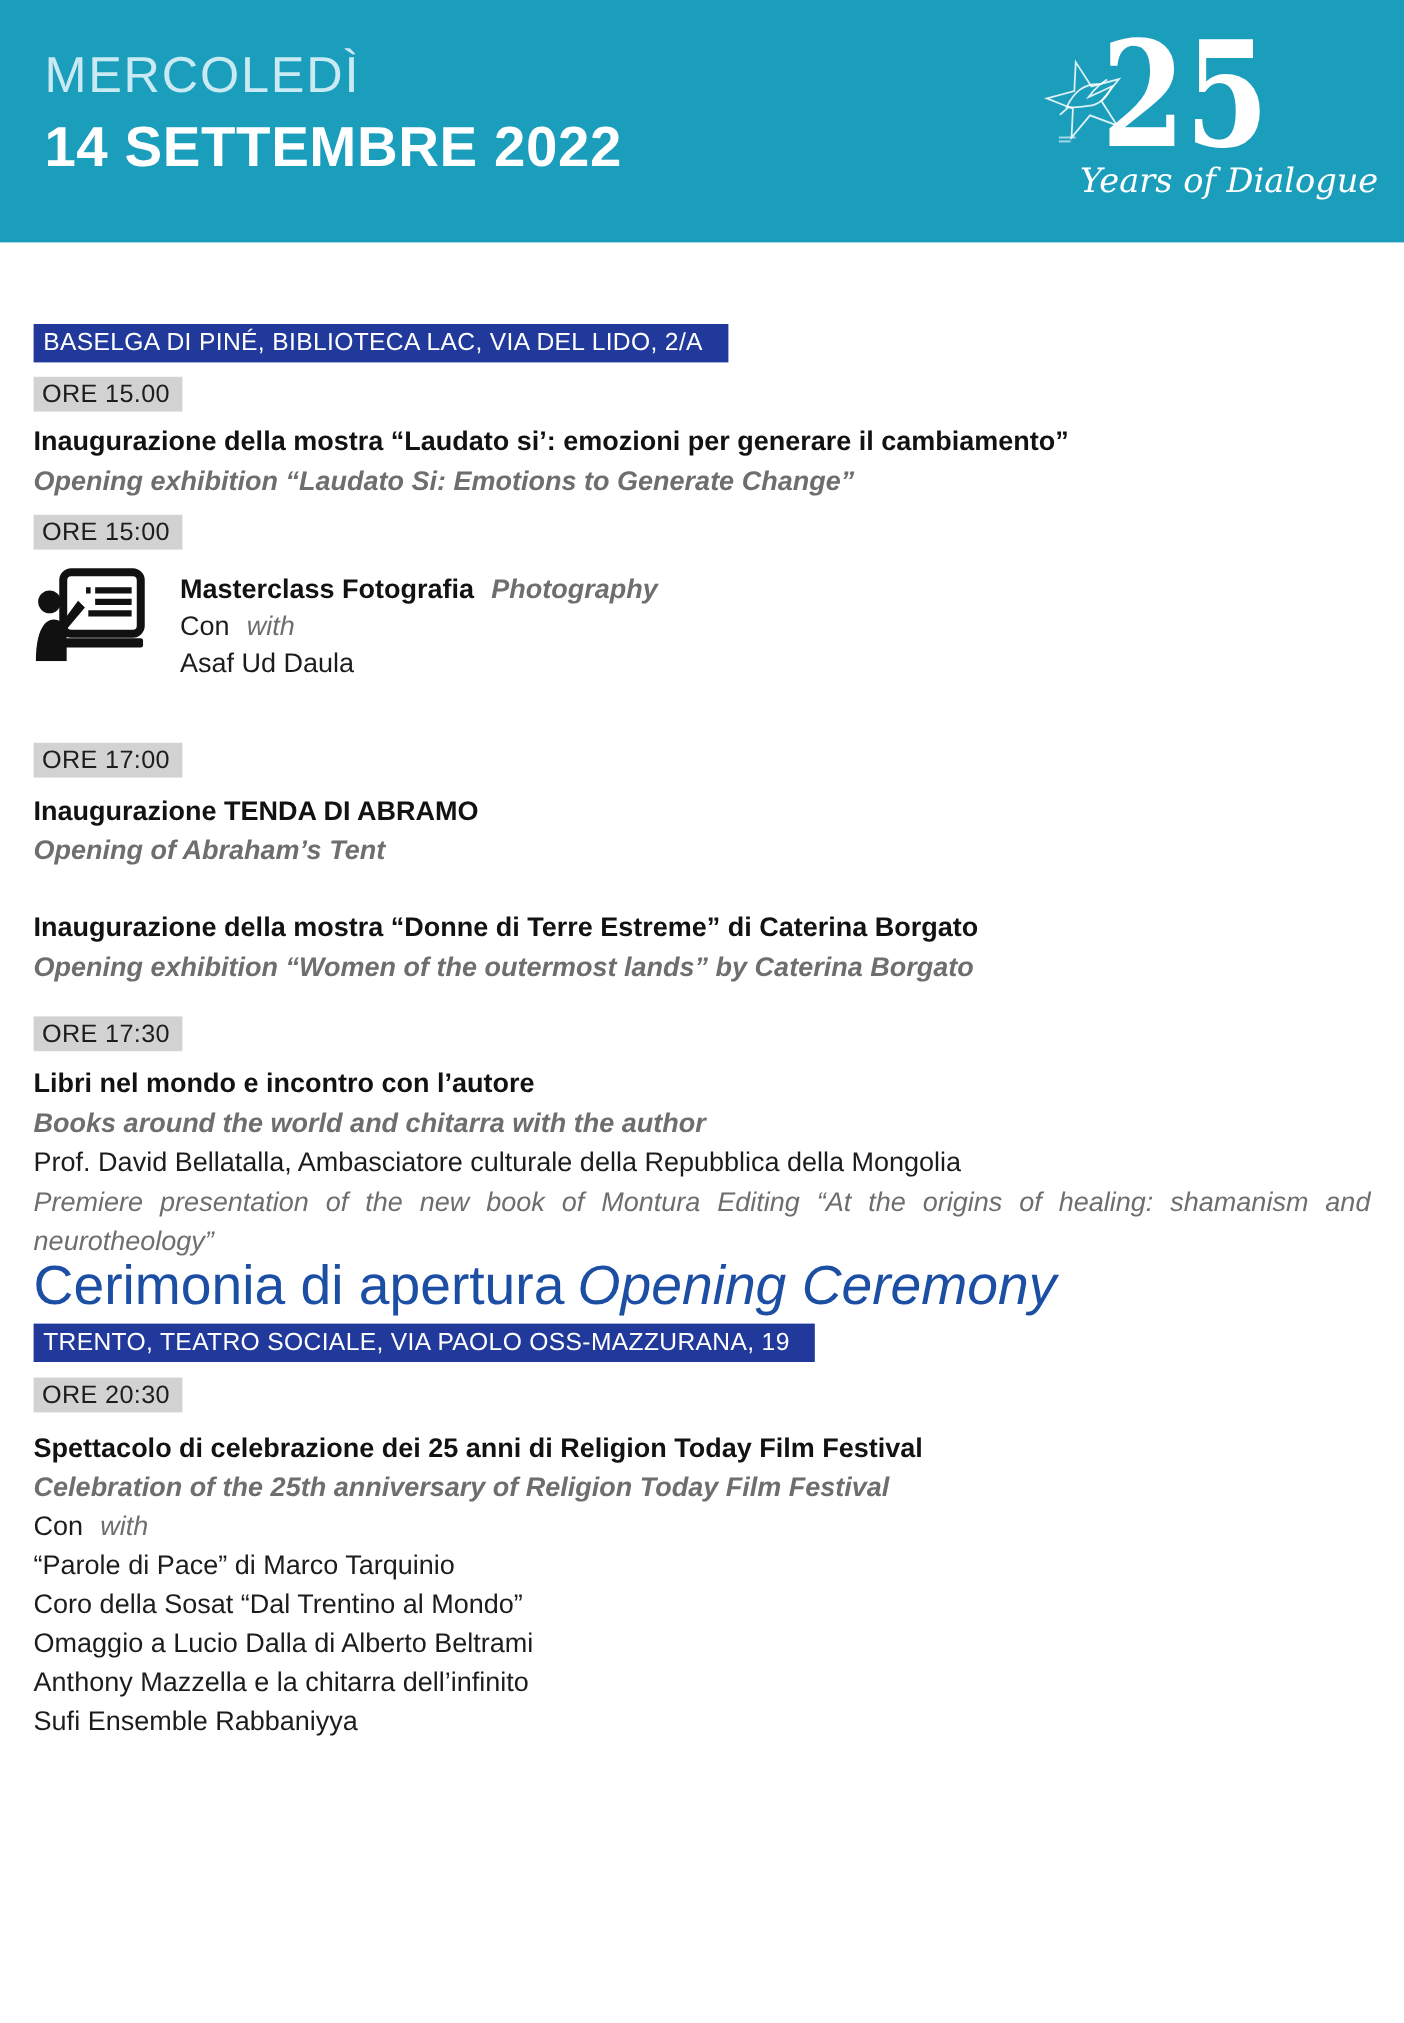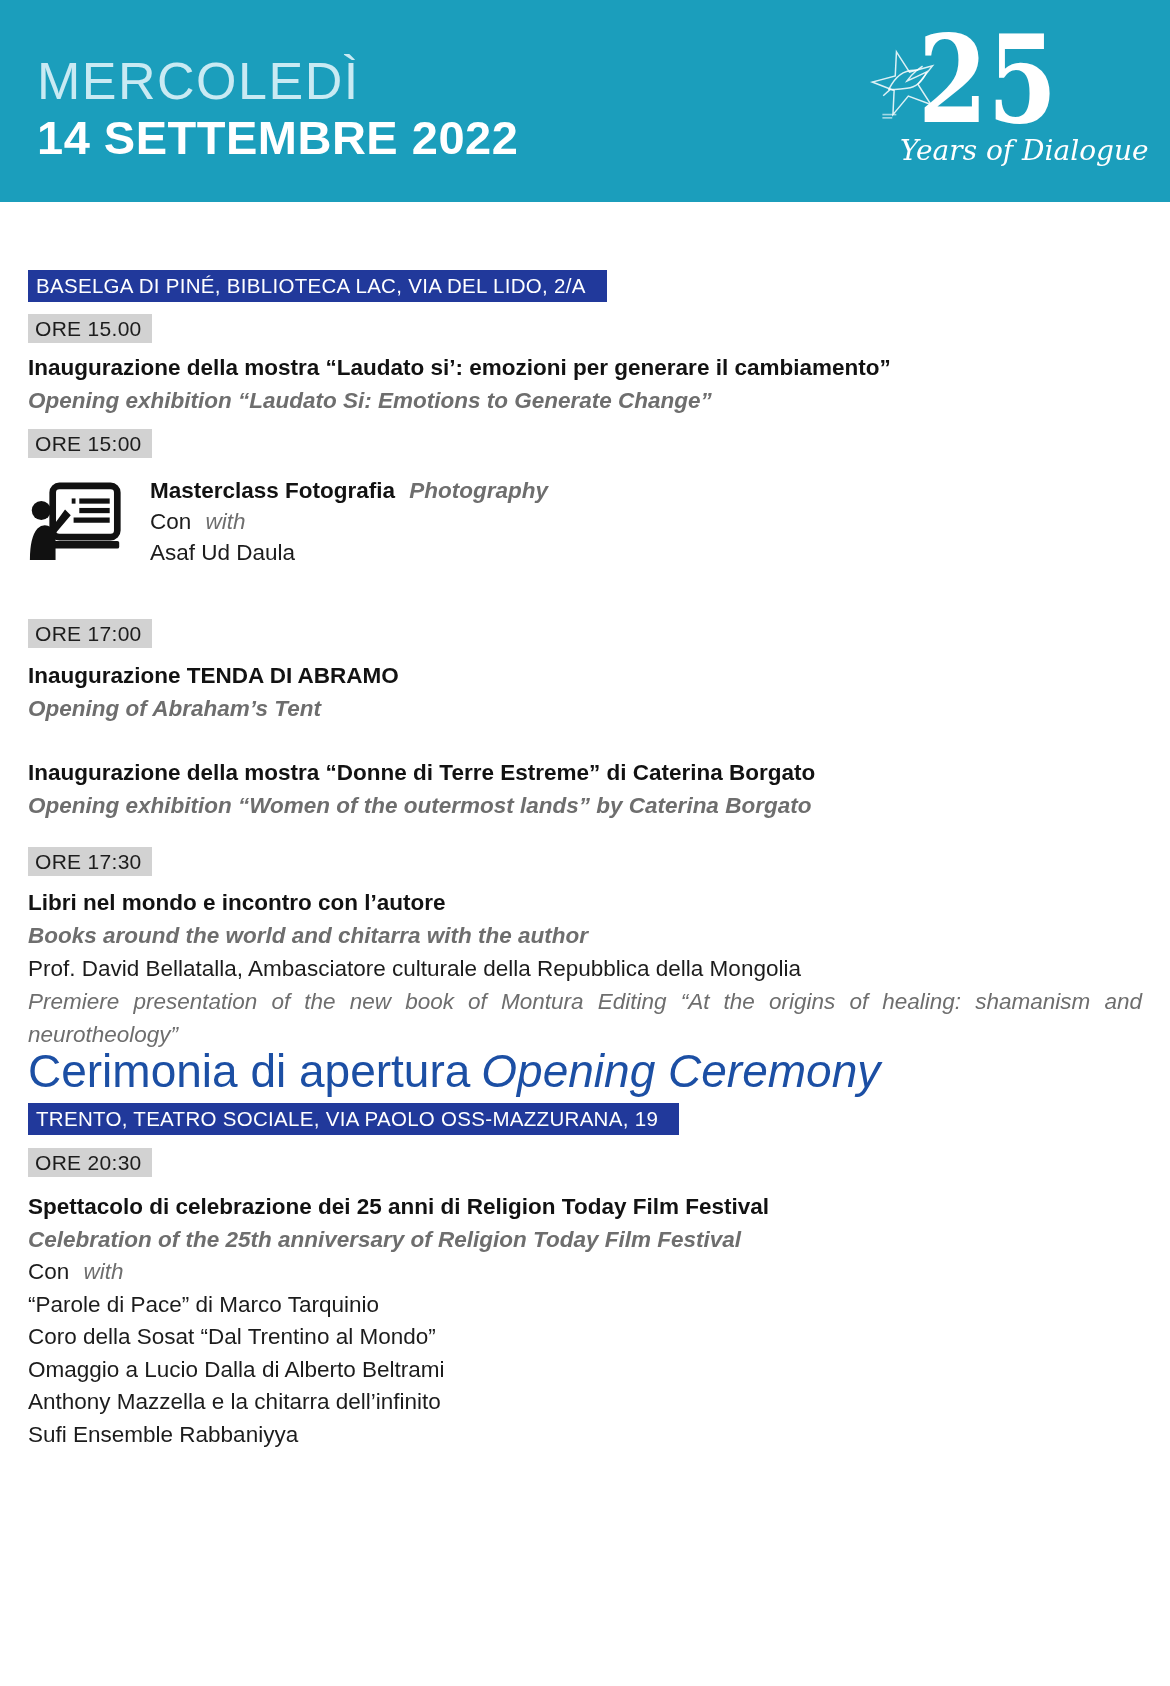--- a/index.html
+++ b/index.html
@@ -2,22 +2,22 @@
 <html style="--teal: #1B9EBC; --navy: #21399B; --heading_blue: #1C4FA4; --time_bar: #D2D2D2; --muted: #6E6E6E;"><head>
 <meta charset="utf-8">
 <style>
   html,body{margin:0;padding:0;background:#fff;}
   .page{
     position:relative;width:1170px;height:1686px;background:#fff;overflow:hidden;
     font-family:"Liberation Sans",sans-serif;color:#1c1c1c;
   }
   
   .hdr{position:absolute;left:0;top:0;width:100%;height:202px;background:var(--teal,#1B9EBC);}
-  .hdr-day{position:absolute;left:37px;top:51px;font-size:52px;font-weight:400;letter-spacing:1.5px;color:#C9EAF3;}
-  .hdr-date{position:absolute;left:37px;top:110px;font-size:47px;font-weight:700;letter-spacing:.5px;color:#ffffff;}
+  .hdr-day{position:absolute;left:37px;top:39px;font-size:42px;font-weight:400;letter-spacing:1.5px;color:#C9EAF3;}
+  .hdr-date{position:absolute;left:37px;top:94px;font-size:47px;font-weight:700;letter-spacing:.5px;color:#ffffff;}
   .logo{position:absolute;left:860px;top:30px;width:240px;height:145px;}
   .logo-star{position:absolute;left:6px;top:14px;}
   .logo-num{
     position:absolute;left:58px;top:-12px;font-family:"DejaVu Serif",serif;font-weight:700;
     font-size:122px;line-height:122px;color:#fff;transform:scaleX(.82);transform-origin:left top;
   }
   .logo-tag{position:absolute;left:40px;top:104px;font-family:"DejaVu Serif",serif;font-style:italic;font-size:28px;color:#fff;white-space:nowrap;}
   
   .content{position:absolute;left:28px;top:202px;width:1114px;}
   .venue-row,.time-row{line-height:0;}
@@ -32,21 +32,21 @@
   p{margin:0;font-size:22.5px;line-height:33px;}
   .it{font-weight:700;color:#121212;}
   .en{font-weight:700;font-style:italic;color:var(--muted,#6E6E6E);}
   .body{color:#1c1c1c;}
   .en-body{font-style:italic;color:var(--muted,#6E6E6E);}
   .just{text-align:justify;}
   .mt68{margin-top:68px}.mt85{margin-top:85px}.mt12{margin-top:12px}.mt8{margin-top:8px}
   .mt13{margin-top:13px}.mt51{margin-top:51px}.mt11{margin-top:11px}.mt31{margin-top:31px}
   .mt25{margin-top:25px}.mt10{margin-top:10px}.mt57{margin-top:57px}.mt14{margin-top:14px}
   
-  .mc-row{display:flex;align-items:center;}
+  .mc-row{display:flex;align-items:flex-start;}
   .mc-icon{flex:0 0 95px;margin-right:27px;margin-top:2px;}
   .mc-text{padding-top:4px;}
   .mc-text p{line-height:31px;}
   .sp{margin-left:8px;}
   
   .ceremony-h{
     margin:0;font-size:46px;line-height:40px;font-weight:400;color:var(--heading_blue,#1C4FA4);
   }
   .ceremony-h .h-en{font-style:italic;margin-left:11px;}
   .final p{line-height:32.5px;}

